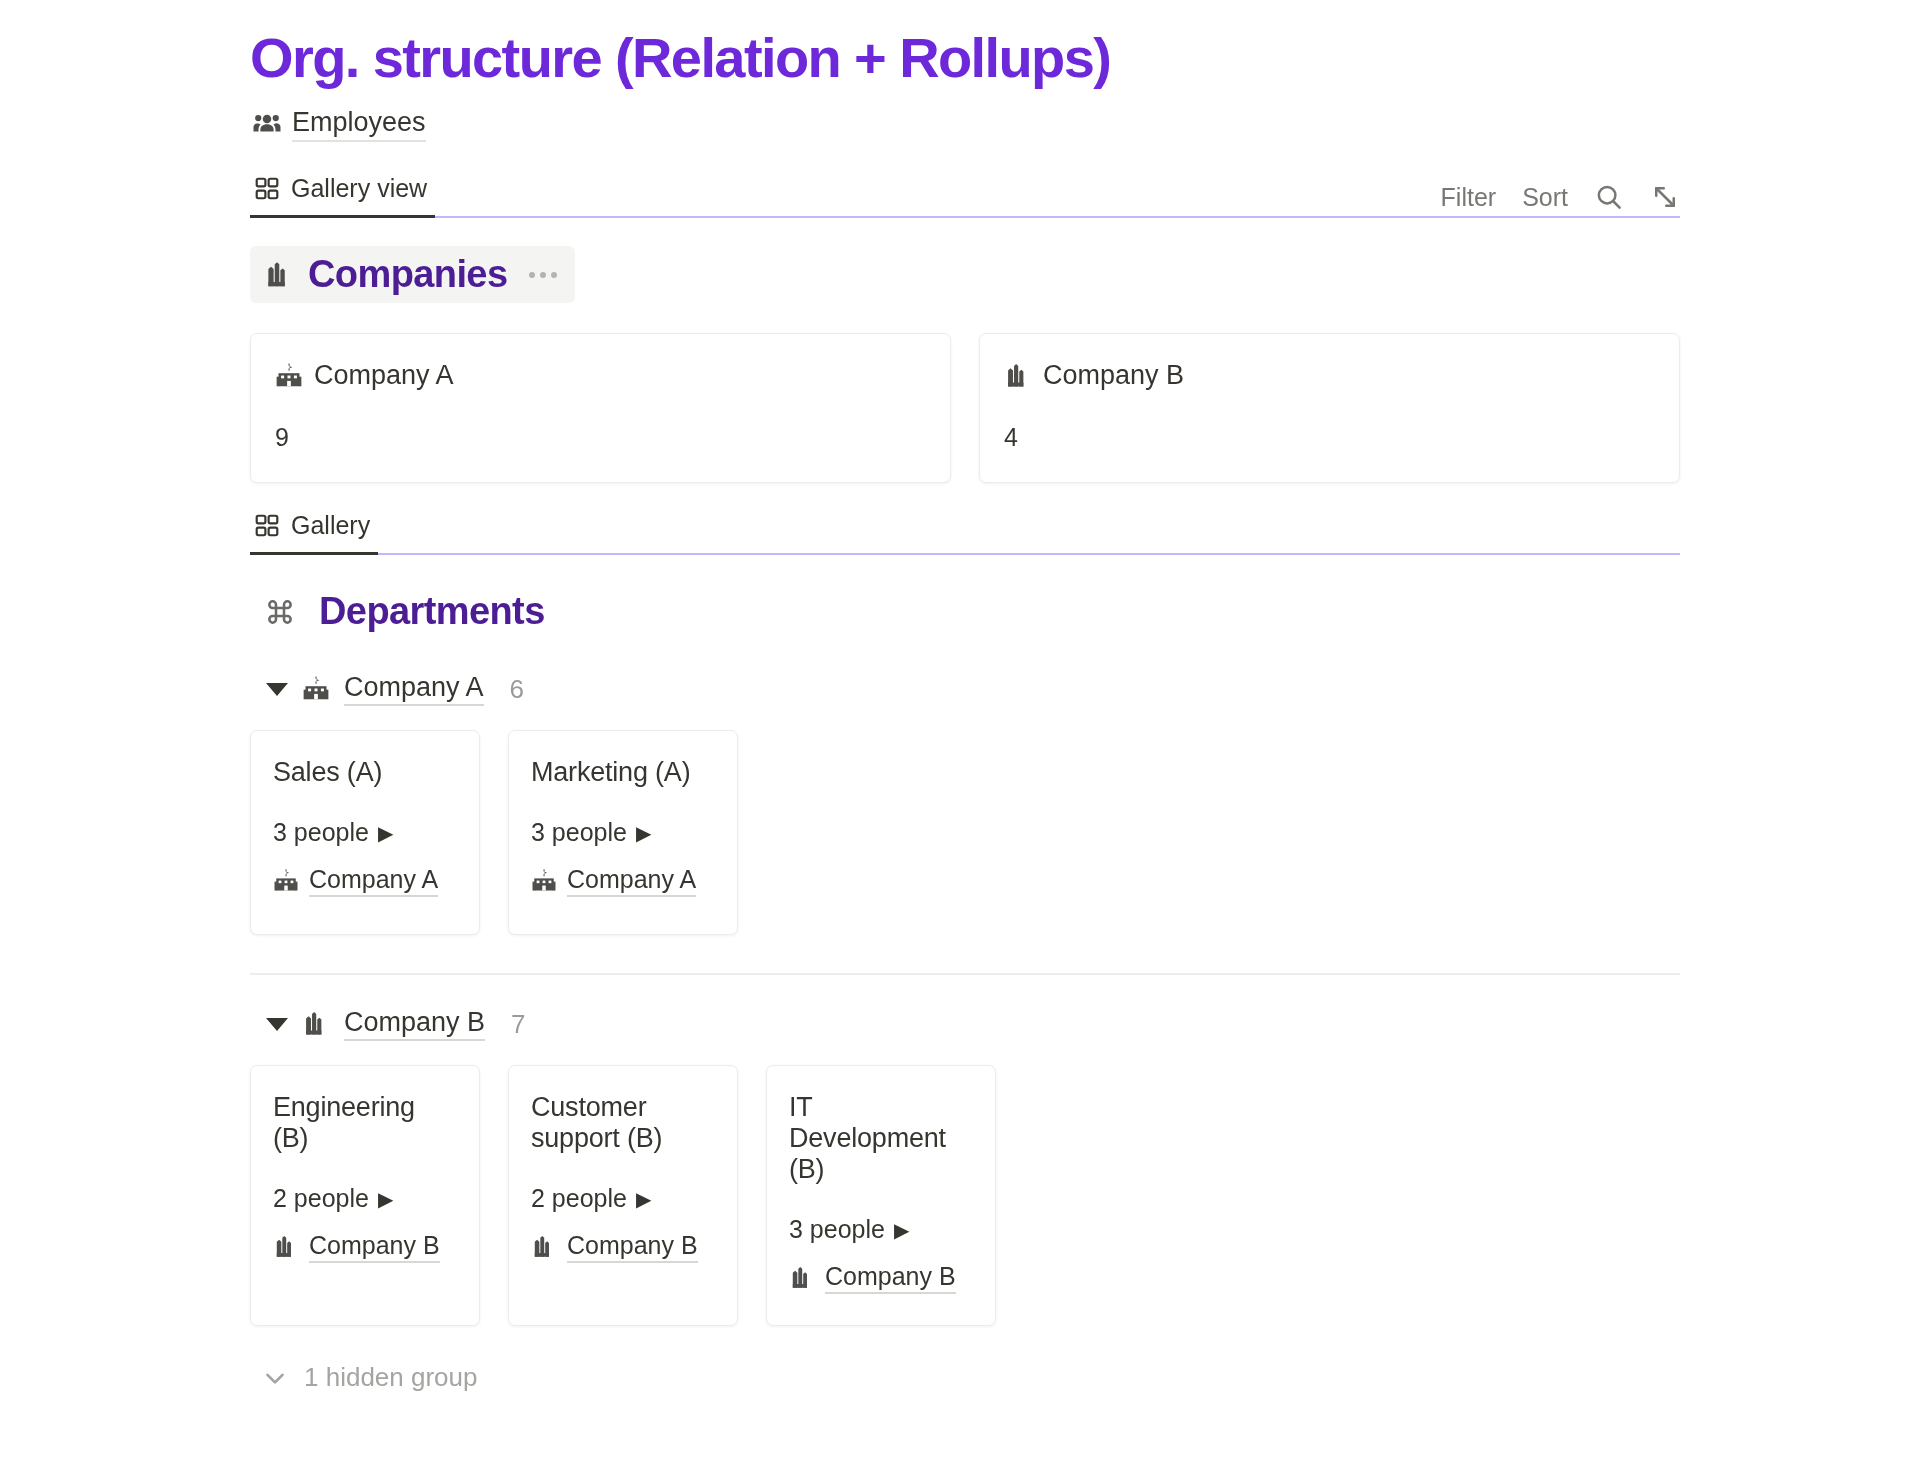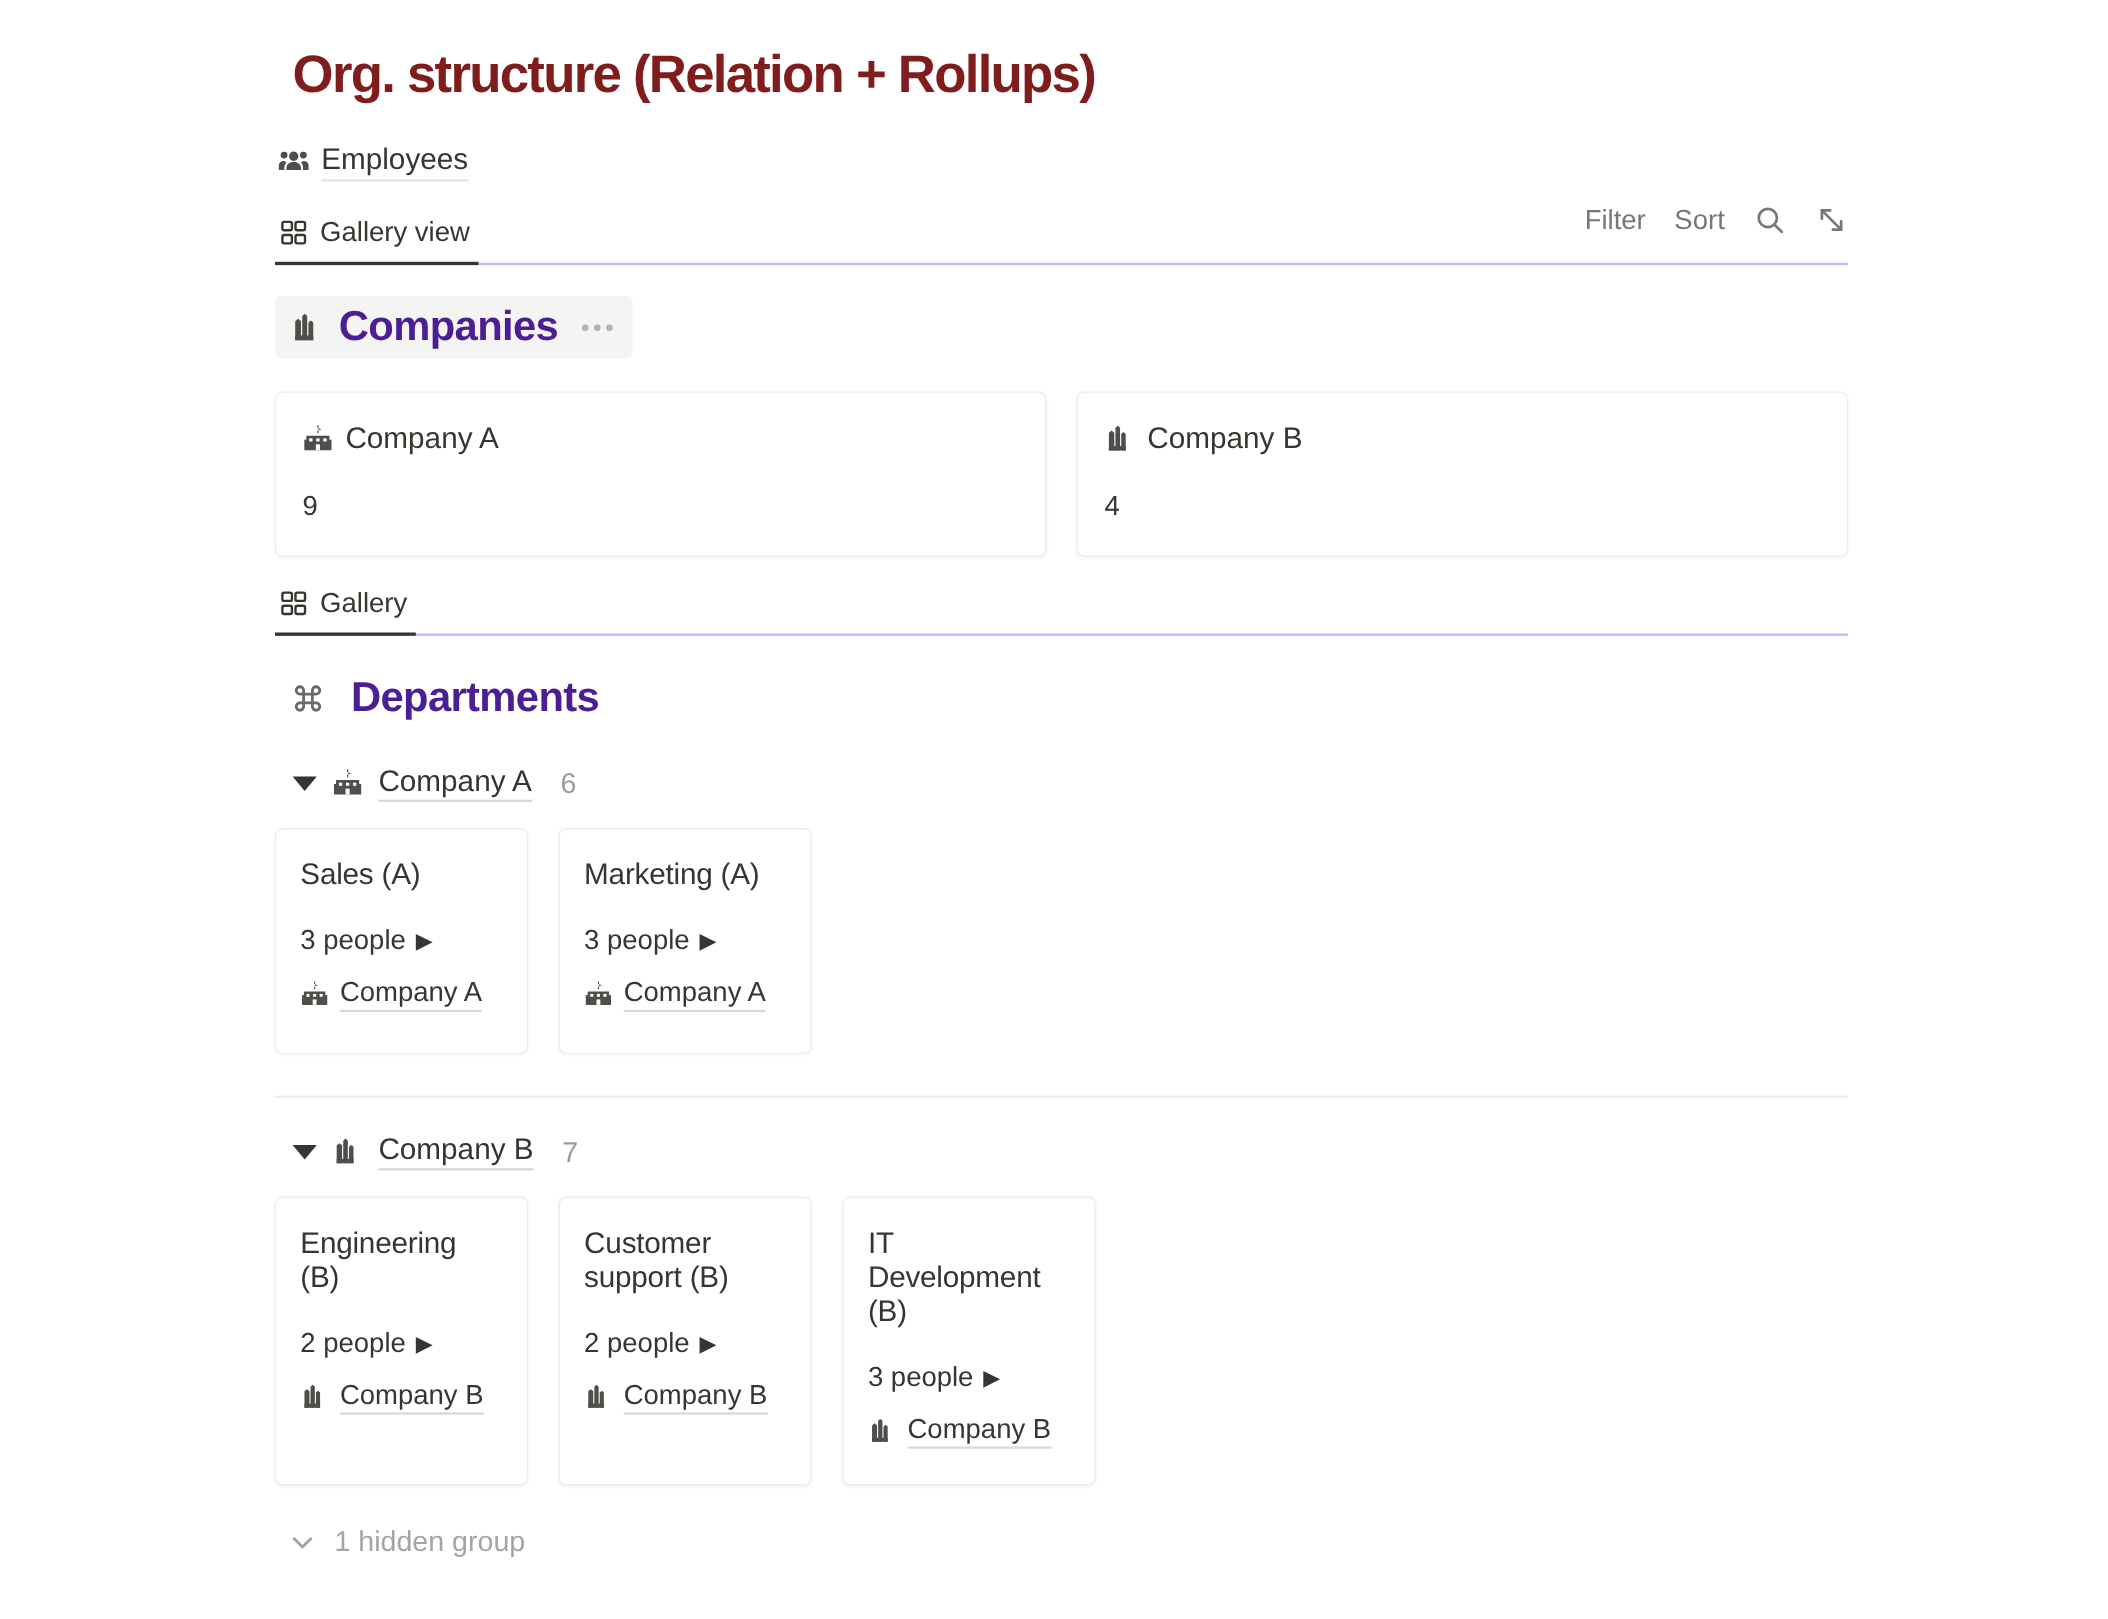--- a/index.html
+++ b/index.html
@@ -8,26 +8,26 @@
     background: #ffffff;
     width: 1916px;
     font-family: "Liberation Sans", sans-serif;
     color: #37352f;
   }
   .page { width: 1916px; min-height: 1472px; position: relative; }
 
   
   .title-wrap { padding: 26px 0 0 250px; }
   .page-title {
-    font-size: 48px;
+    font-size: 56px;
     font-weight: bold;
     letter-spacing: -1.6px;
-    color: #7f1d1d;
+    color: #6d28d9;
     line-height: 1.14;
-    margin: 16px;
+    margin: 0;
     font-family: "Liberation Sans", sans-serif;
   }
 
   
   .db-title-row {
     display: flex; align-items: center; gap: 10px;
     padding: 16px 0 0 252px;
   }
   .db-title-text {
     font-size: 27px;
@@ -52,21 +52,21 @@
     padding: 0 8px 12px 4px;
     font-size: 25px;
     color: #37352f;
     border-bottom: 3px solid transparent;
     margin-bottom: -2px;
     cursor: pointer;
   }
   .viewtab.active { border-bottom-color: #37352f; }
   .viewactions {
     display: flex; align-items: center; gap: 26px;
-    padding-bottom: 24px;
+    padding-bottom: 4px;
   }
   .viewaction-text {
     font-size: 25px; color: #787774; cursor: pointer;
   }
   .icon-btn { cursor: pointer; display: flex; align-items: center; }
 
   
   .section-head {
     display: inline-flex; align-items: center; gap: 14px;
     margin: 28px 0 0 250px;

